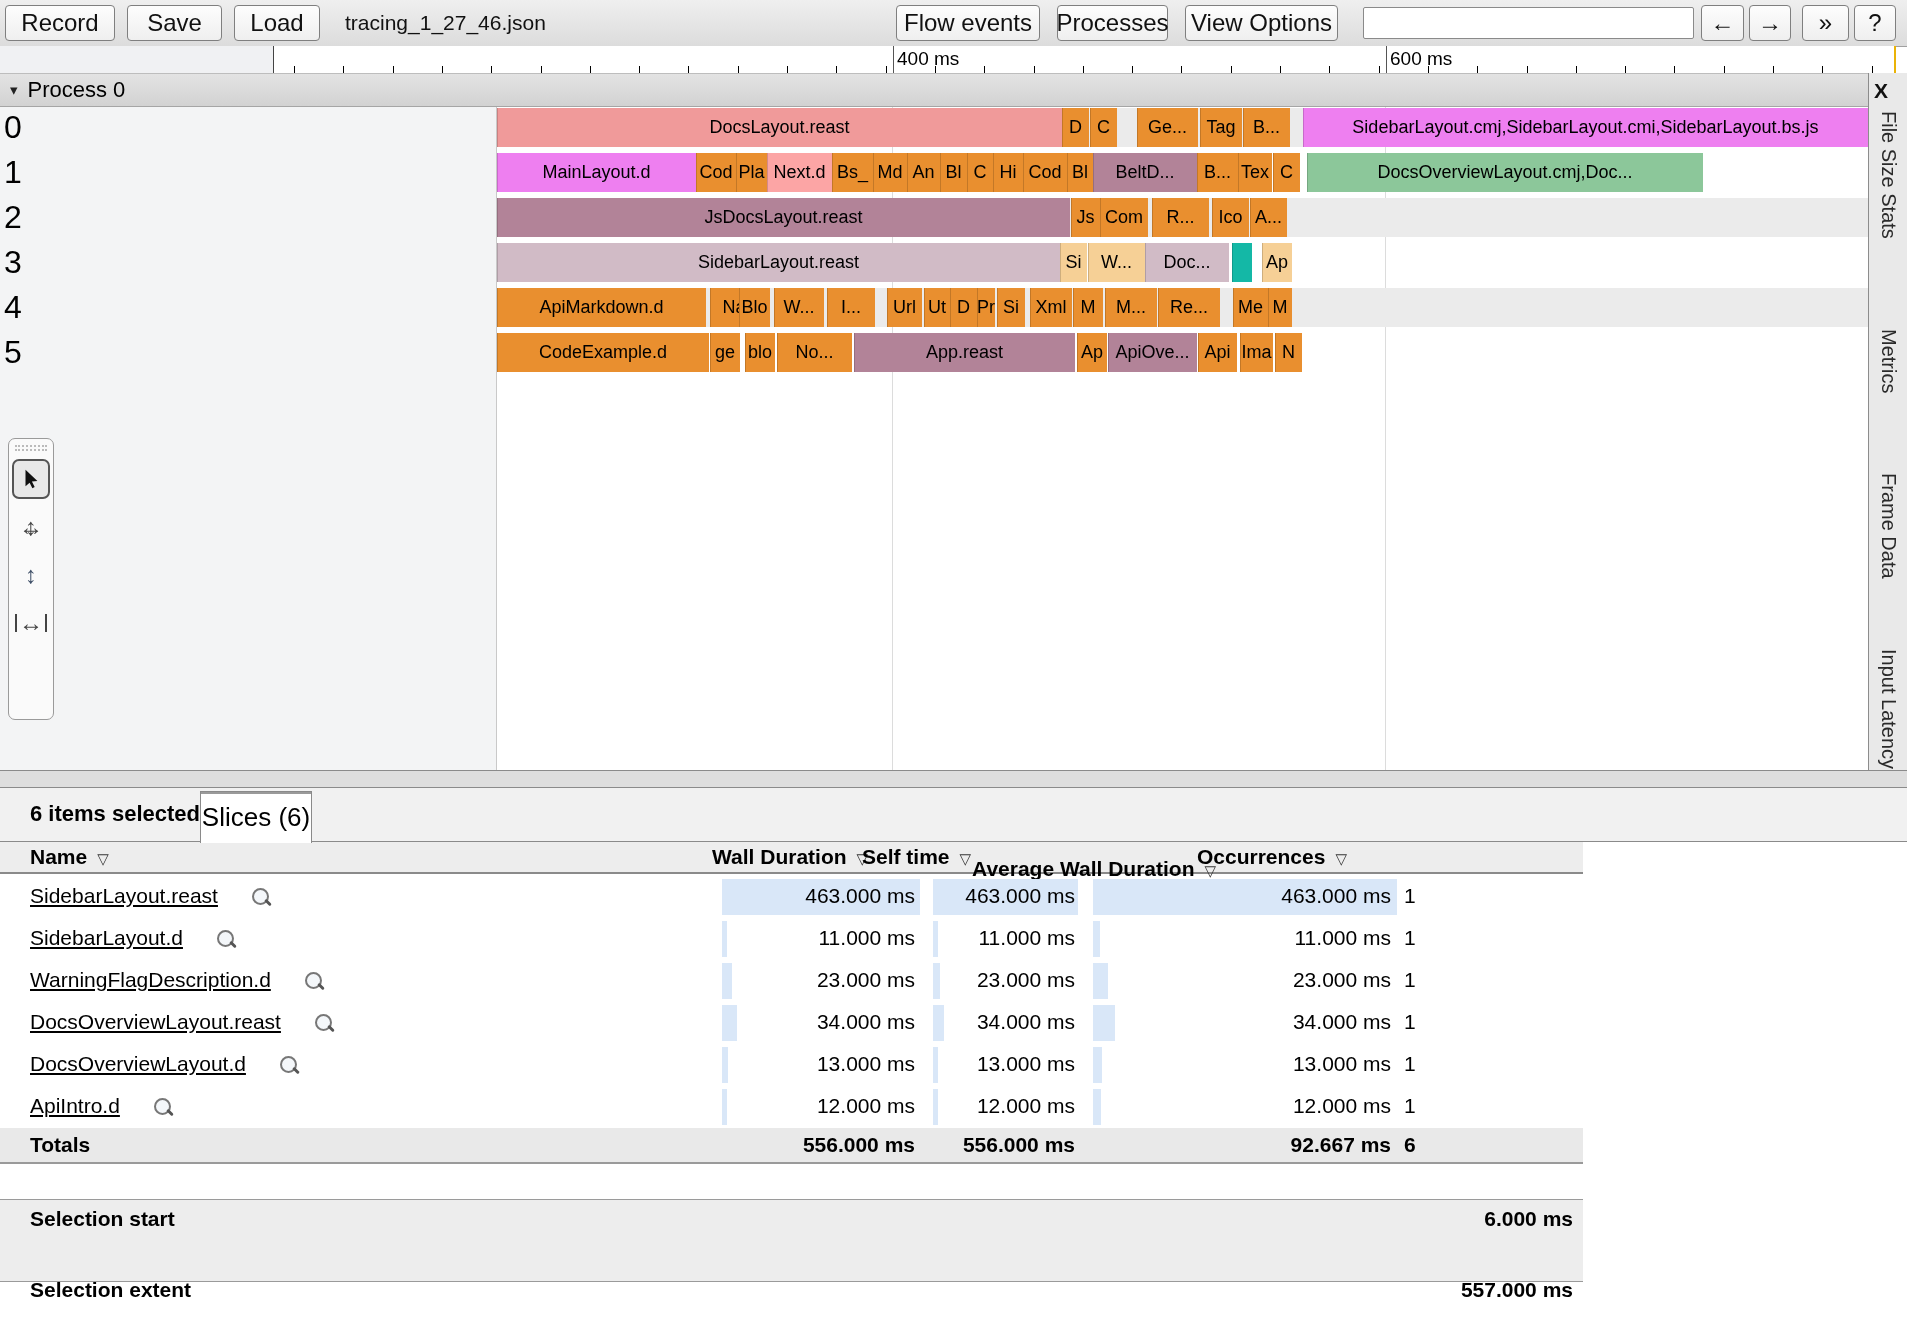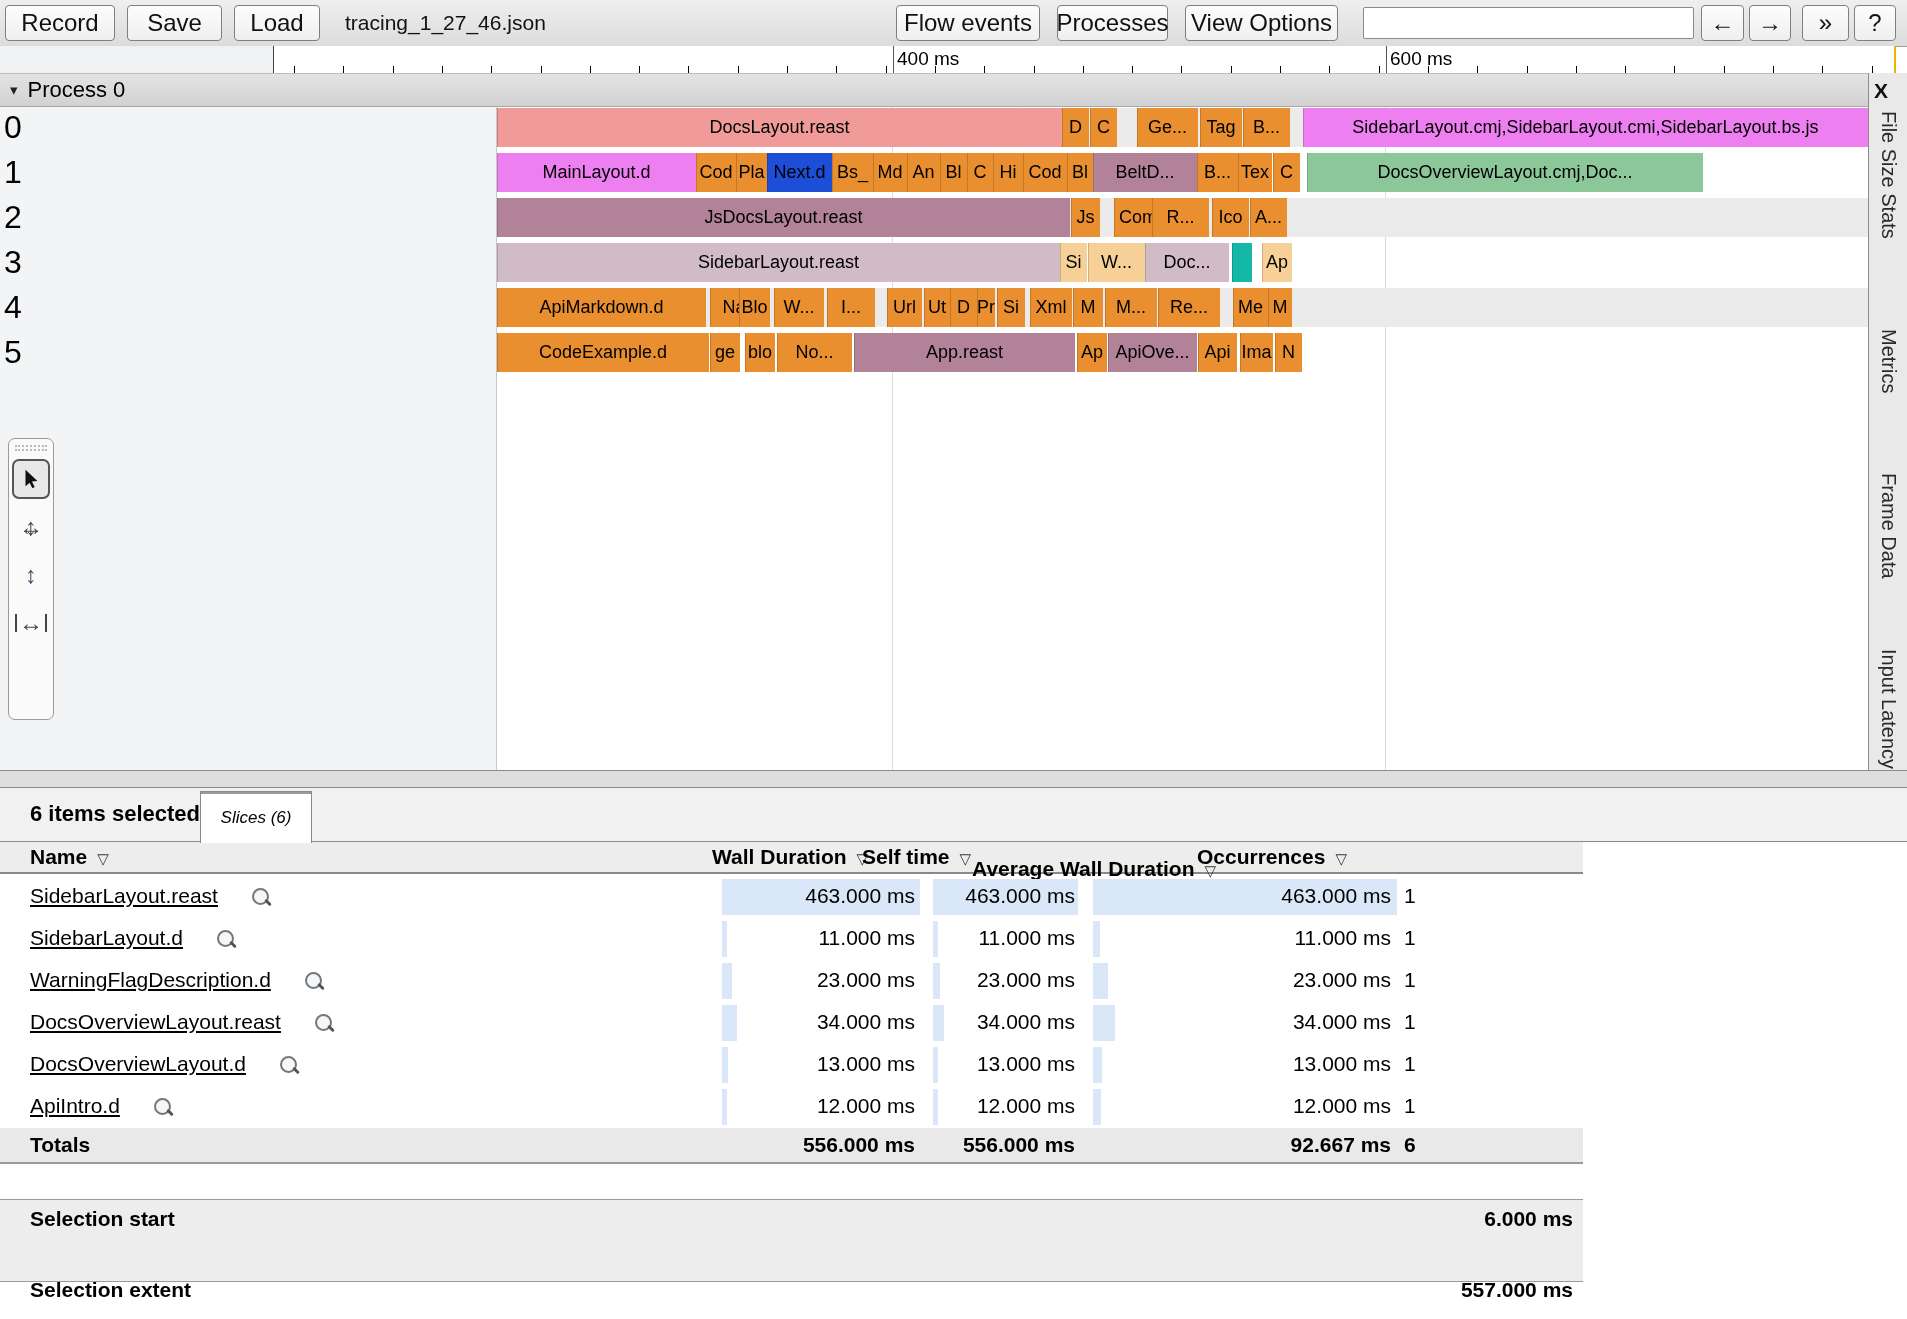--- a/index.html
+++ b/index.html
@@ -62,21 +62,21 @@
 
   
   #splitter{left:0;top:770px;width:1907px;height:18px;background:#dedede;
     border-top:1px solid #8b8b8b;border-bottom:1px solid #8b8b8b;box-sizing:border-box;}
 
   
   #tabbar{left:0;top:788px;width:1907px;height:54px;background:#f1f1f1;border-bottom:1px solid #8a8a8a;box-sizing:border-box;}
   #items-selected{position:absolute;left:30px;top:13px;font-size:22px;font-weight:bold;}
   #slices-tab{position:absolute;left:200px;top:3px;width:110px;height:51px;background:#fff;
     border:1px solid #8a8a8a;border-bottom:none;z-index:2;display:flex;align-items:center;
-    justify-content:center;font-size:17px;box-shadow:inset 0 2px 0 #9a9a9a;font-style:italic;}
+    justify-content:center;font-size:26px;box-shadow:inset 0 2px 0 #9a9a9a;}
   #table-header{left:0;top:842px;width:1583px;height:32px;background:#ededed;border-bottom:2px solid #8a8a8a;box-sizing:border-box;}
   .hdr{position:absolute;top:3px;font-size:21px;font-weight:bold;white-space:nowrap;}
   .sort-icon{font-size:15px;font-weight:normal;color:#333;margin-left:10px;}
   #table-rows{left:0;top:876px;width:1583px;height:252px;}
   .trow{position:absolute;left:0;width:1583px;height:42px;}
   .slice-link{position:absolute;left:30px;top:8px;font-size:21px;color:#000;text-decoration:underline;white-space:nowrap;}
   .mag{position:relative;display:inline-block;width:13px;height:13px;border:2px solid #777;border-radius:50%;
     background:#f4f7fa;vertical-align:-2px;margin-left:34px;}
   .mag::after{content:"";position:absolute;left:10px;top:11px;width:8px;height:3px;background:#555;
     transform:rotate(45deg);border-radius:2px;}
@@ -177,38 +177,38 @@
       <div class="seg" style="left: 565px; width: 27px; top: 1px; background: rgb(233, 143, 47);">D</div>
       <div class="seg" style="left: 593px; width: 27px; top: 1px; background: rgb(233, 143, 47);">C</div>
       <div class="seg" style="left: 640px; width: 61px; top: 1px; background: rgb(233, 143, 47);">Ge...</div>
       <div class="seg" style="left: 703px; width: 42px; top: 1px; background: rgb(233, 143, 47);">Tag</div>
       <div class="seg" style="left: 746px; width: 47px; top: 1px; background: rgb(233, 143, 47);">B...</div>
       <div class="seg" style="left: 806px; width: 565px; top: 1px; background: rgb(238, 127, 240);">SidebarLayout.cmj,SidebarLayout.cmi,SidebarLayout.bs.js</div>
       <div class="stripe" style="top: 46px;"></div>
       <div class="seg" style="left: 0px; width: 199px; top: 46px; background: rgb(238, 127, 240);">MainLayout.d</div>
       <div class="seg" style="left: 199px; width: 40px; top: 46px; background: rgb(233, 143, 47);">Cod</div>
       <div class="seg" style="left: 239px; width: 31px; top: 46px; background: rgb(233, 143, 47);">Pla</div>
-      <div class="seg" style="left: 270px; width: 65px; top: 46px; background: #1d4ed8;">Next.d</div>
+      <div class="seg" style="left: 270px; width: 65px; top: 46px; background: #fca5a5;">Next.d</div>
       <div class="seg" style="left: 335px; width: 41px; top: 46px; background: rgb(233, 143, 47);">Bs_</div>
       <div class="seg" style="left: 376px; width: 34px; top: 46px; background: rgb(233, 143, 47);">Md</div>
       <div class="seg" style="left: 410px; width: 33px; top: 46px; background: rgb(233, 143, 47);">An</div>
       <div class="seg" style="left: 443px; width: 27px; top: 46px; background: rgb(233, 143, 47);">Bl</div>
       <div class="seg" style="left: 470px; width: 26px; top: 46px; background: rgb(233, 143, 47);">C</div>
       <div class="seg" style="left: 496px; width: 30px; top: 46px; background: rgb(233, 143, 47);">Hi</div>
       <div class="seg" style="left: 526px; width: 44px; top: 46px; background: rgb(233, 143, 47);">Cod</div>
       <div class="seg" style="left: 570px; width: 26px; top: 46px; background: rgb(233, 143, 47);">Bl</div>
       <div class="seg" style="left: 596px; width: 104px; top: 46px; background: rgb(178, 131, 152);">BeltD...</div>
       <div class="seg" style="left: 700px; width: 41px; top: 46px; background: rgb(233, 143, 47);">B...</div>
       <div class="seg" style="left: 741px; width: 34px; top: 46px; background: rgb(233, 143, 47);">Tex</div>
       <div class="seg" style="left: 776px; width: 27px; top: 46px; background: rgb(233, 143, 47);">C</div>
       <div class="seg" style="left: 810px; width: 396px; top: 46px; background: rgb(140, 199, 154);">DocsOverviewLayout.cmj,Doc...</div>
       <div class="stripe even" style="top: 91px;"></div>
       <div class="seg" style="left: 0px; width: 573px; top: 91px; background: rgb(178, 131, 152);">JsDocsLayout.reast</div>
       <div class="seg" style="left: 574px; width: 29px; top: 91px; background: rgb(233, 143, 47);">Js</div>
-      <div class="seg" style="left: 617px; width: 48px; top: 91px; background: rgb(233, 143, 47);">Com</div>
+      <div class="seg" style="left: 603px; width: 48px; top: 91px; background: rgb(233, 143, 47);">Com</div>
       <div class="seg" style="left: 655px; width: 57px; top: 91px; background: rgb(233, 143, 47);">R...</div>
       <div class="seg" style="left: 715px; width: 37px; top: 91px; background: rgb(233, 143, 47);">Ico</div>
       <div class="seg" style="left: 753px; width: 37px; top: 91px; background: rgb(233, 143, 47);">A...</div>
       <div class="stripe" style="top: 136px;"></div>
       <div class="seg" style="left: 0px; width: 563px; top: 136px; background: rgb(209, 187, 198);">SidebarLayout.reast</div>
       <div class="seg" style="left: 563px; width: 27px; top: 136px; background: rgb(246, 208, 150);">Si</div>
       <div class="seg" style="left: 591px; width: 57px; top: 136px; background: rgb(246, 208, 150);">W...</div>
       <div class="seg" style="left: 648px; width: 84px; top: 136px; background: rgb(209, 187, 198);">Doc...</div>
       <div class="seg" style="left: 735px; width: 16px; top: 136px; background: #14b8a6; padding-left: 20px;">Do</div>
       <div class="seg" style="left: 765px; width: 30px; top: 136px; background: rgb(246, 208, 150);">Ap</div>

